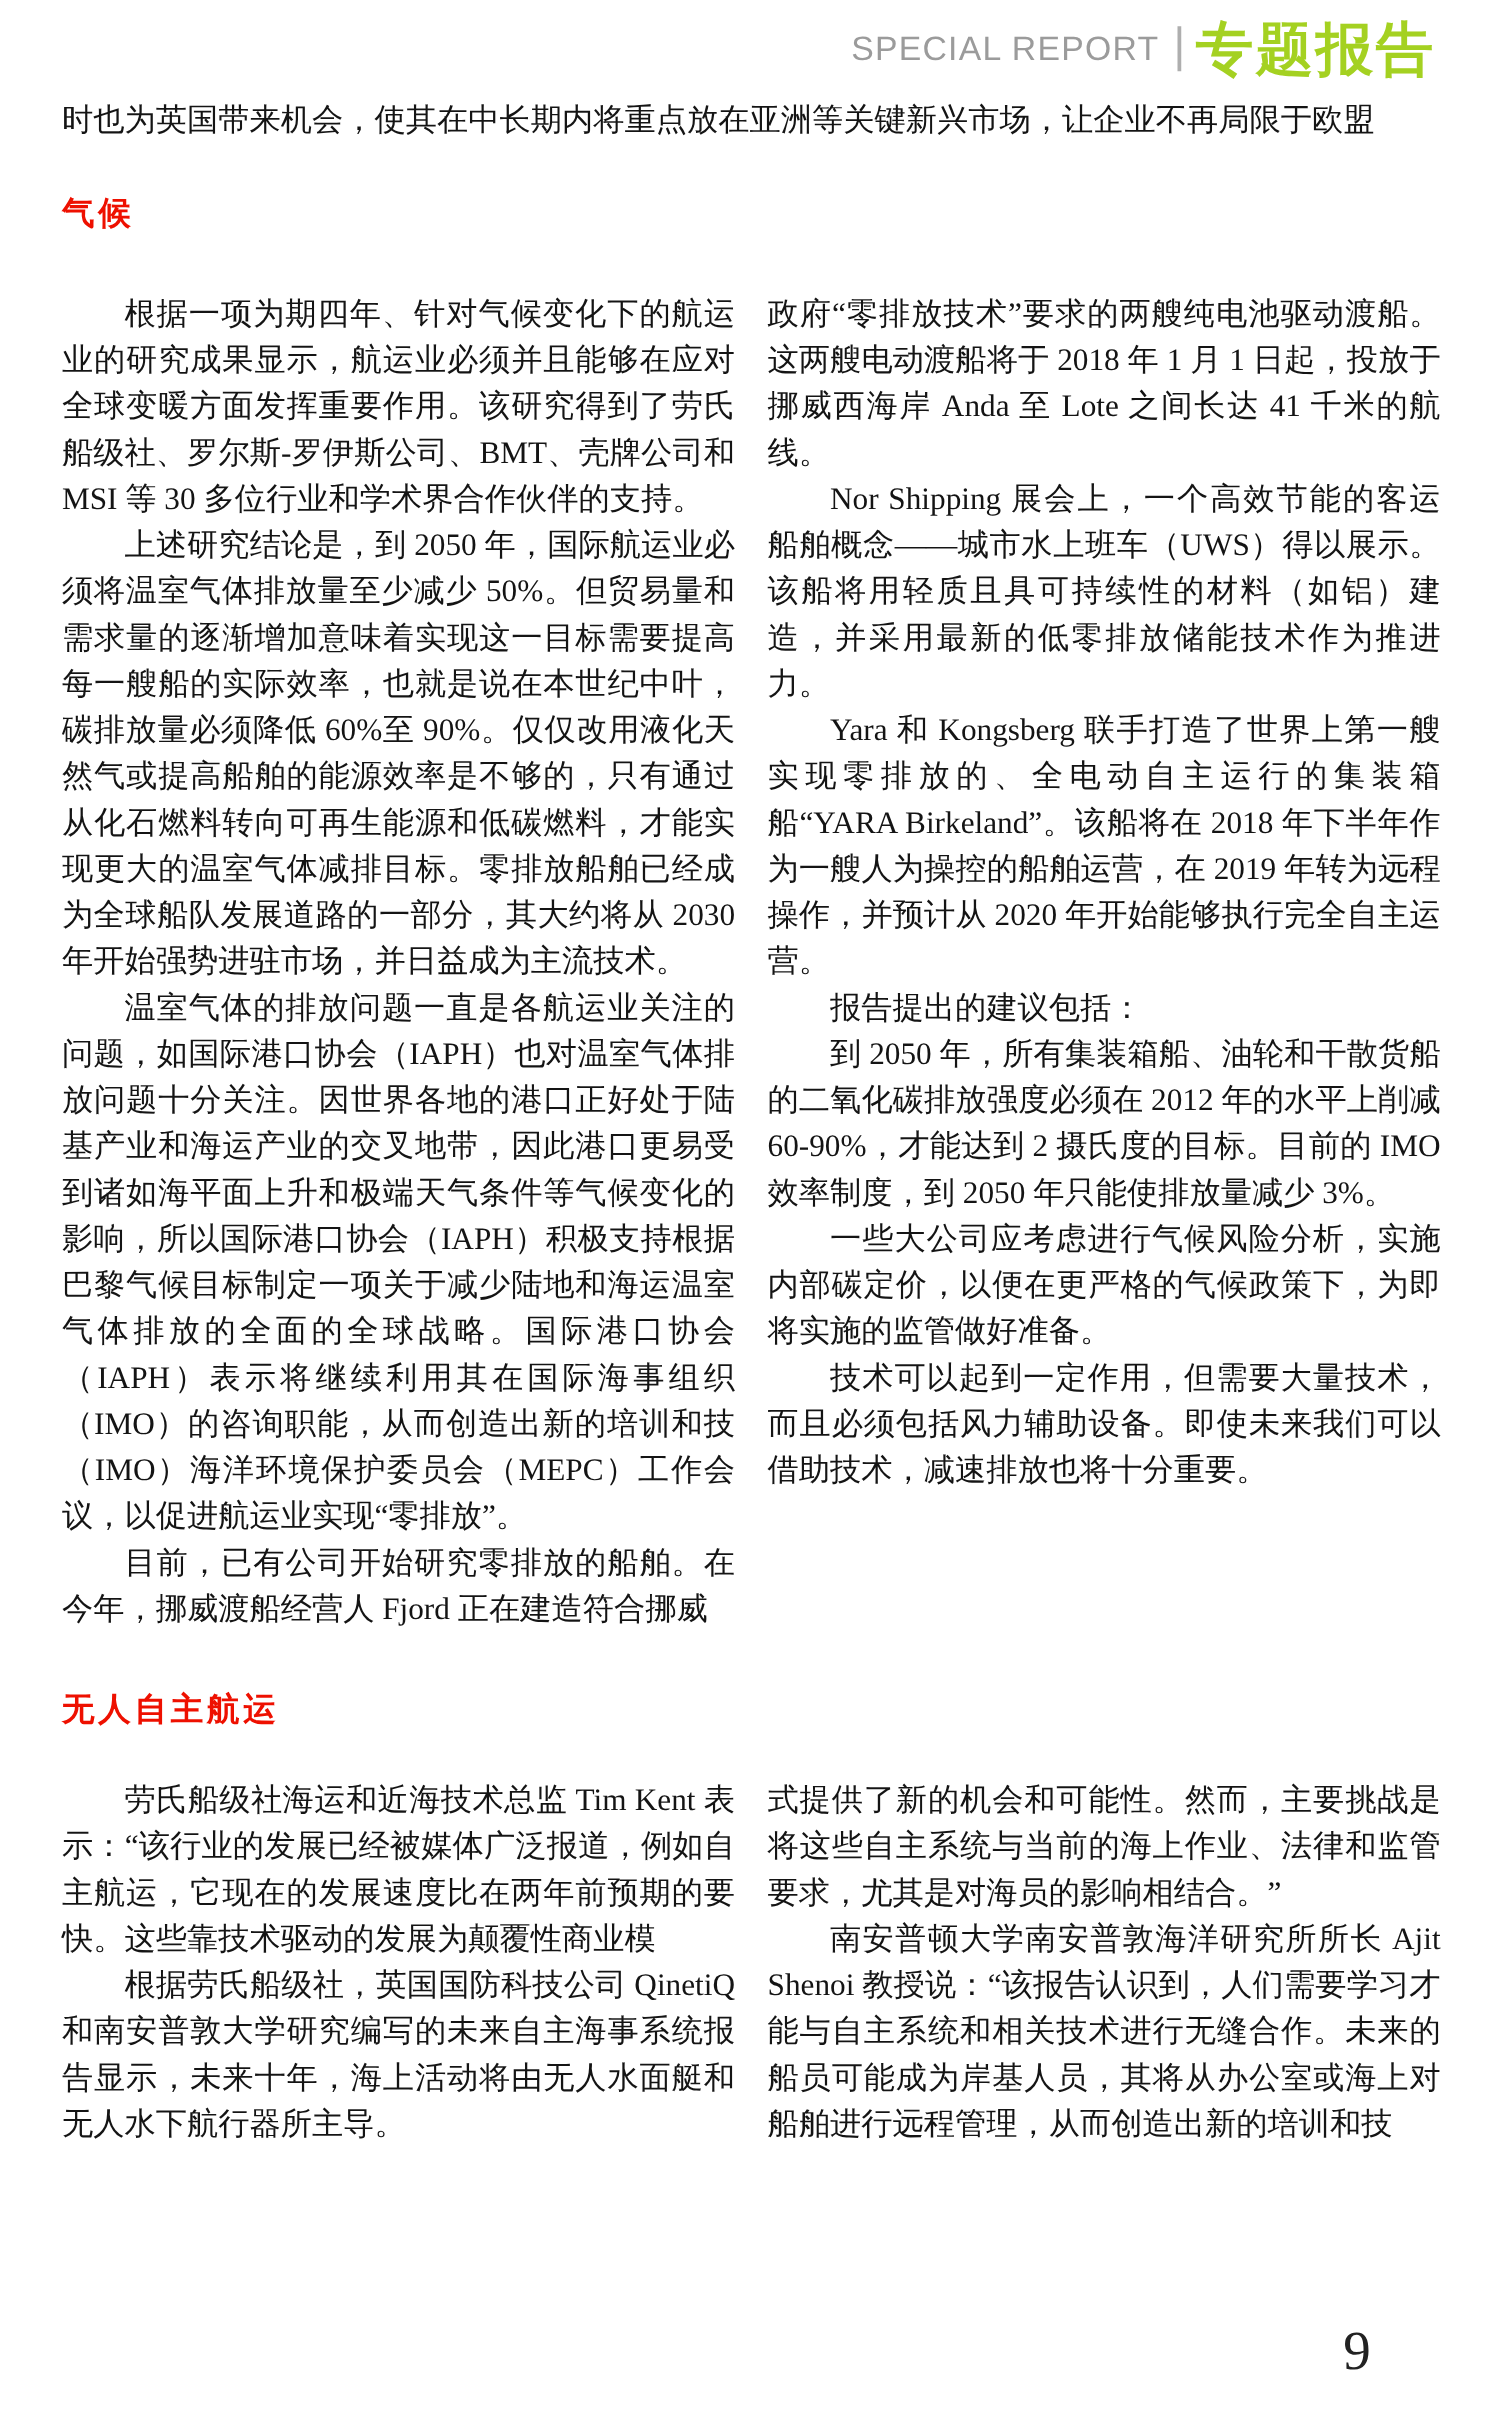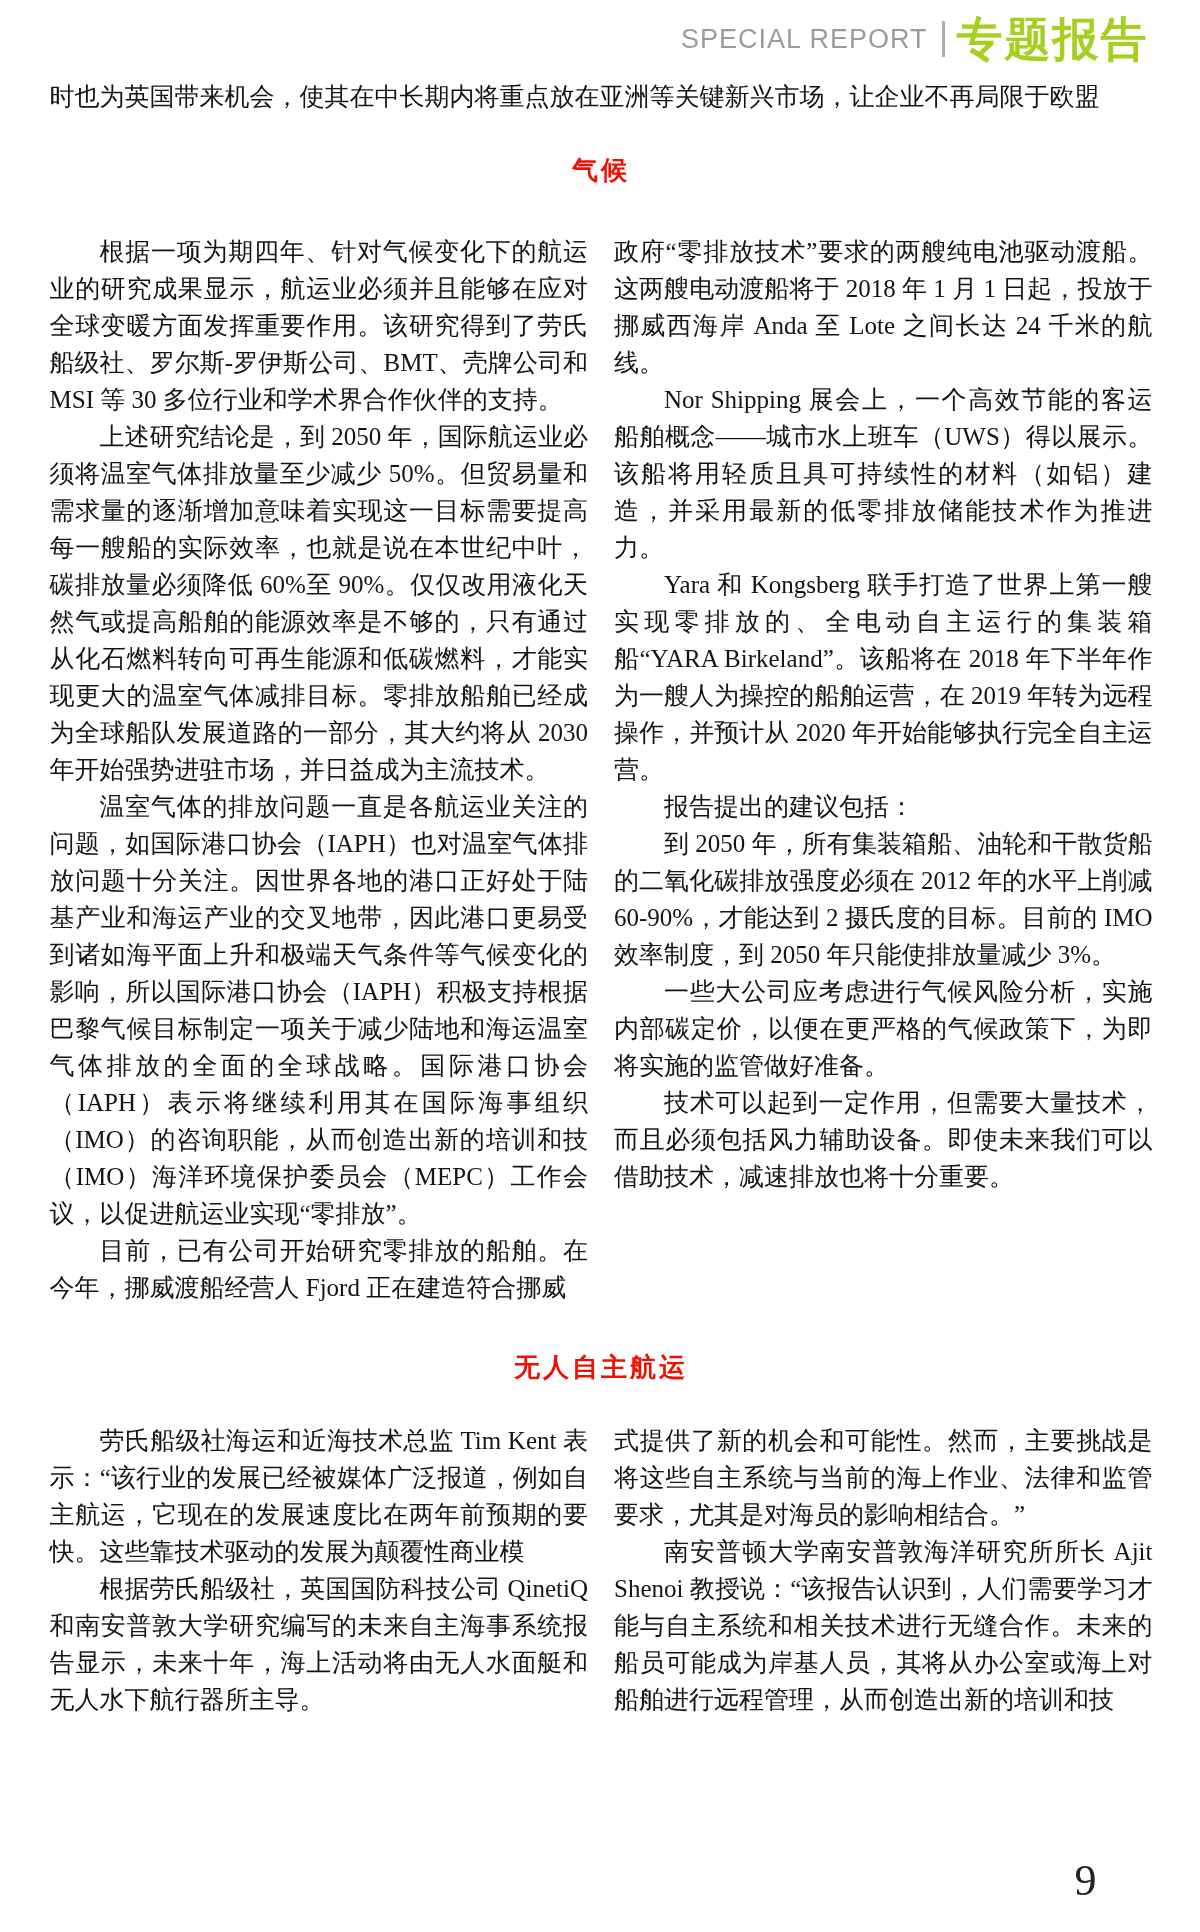--- a/index.html
+++ b/index.html
@@ -53,21 +53,21 @@
     flex:1;
     font-size:25px;
     line-height:37px;
     text-align:justify;
     text-justify:inter-ideograph;
   }
   .col p { margin:0; text-indent:2em; }
   .col p.no-indent { text-indent:0; }
   
   .section-title {
-    text-align:center;
+    text-align:left;
     color:#ee1000;
     font-weight:bold;
     font-size:26px;
     line-height:28px;
     letter-spacing:3px;
   }
   .intro-block   { margin-top:12px; }
   .title-climate { margin-top:42px; }
   .body-climate  { margin-top:48px; }
   .title-auto    { margin-top:48px; }
@@ -102,21 +102,21 @@
   <div class="section-title title-climate">气候</div>
 
   <div class="two-col body-climate">
     <div class="col">
       <p>根据一项为期四年、针对气候变化下的航运业的研究成果显示，航运业必须并且能够在应对全球变暖方面发挥重要作用。该研究得到了劳氏船级社、罗尔斯-罗伊斯公司、BMT、壳牌公司和 MSI 等 30 多位行业和学术界合作伙伴的支持。</p>
       <p>上述研究结论是，到 2050 年，国际航运业必须将温室气体排放量至少减少 50%。但贸易量和需求量的逐渐增加意味着实现这一目标需要提高每一艘船的实际效率，也就是说在本世纪中叶，碳排放量必须降低 60%至 90%。仅仅改用液化天然气或提高船舶的能源效率是不够的，只有通过从化石燃料转向可再生能源和低碳燃料，才能实现更大的温室气体减排目标。零排放船舶已经成为全球船队发展道路的一部分，其大约将从 2030 年开始强势进驻市场，并日益成为主流技术。</p>
       <p>温室气体的排放问题一直是各航运业关注的问题，如国际港口协会（IAPH）也对温室气体排放问题十分关注。因世界各地的港口正好处于陆基产业和海运产业的交叉地带，因此港口更易受到诸如海平面上升和极端天气条件等气候变化的影响，所以国际港口协会（IAPH）积极支持根据巴黎气候目标制定一项关于减少陆地和海运温室气体排放的全面的全球战略。国际港口协会（IAPH）表示将继续利用其在国际海事组织（IMO）的咨询职能，从而创造出新的培训和技（IMO）海洋环境保护委员会（MEPC）工作会议，以促进航运业实现“零排放”。</p>
       <p>目前，已有公司开始研究零排放的船舶。在今年，挪威渡船经营人 Fjord 正在建造符合挪威</p>
     </div>
     <div class="col">
-      <p class="no-indent">政府“零排放技术”要求的两艘纯电池驱动渡船。这两艘电动渡船将于 2018 年 1 月 1 日起，投放于挪威西海岸 Anda 至 Lote 之间长达 24 千米的航线。</p>
+      <p class="no-indent">政府“零排放技术”要求的两艘纯电池驱动渡船。这两艘电动渡船将于 2018 年 1 月 1 日起，投放于挪威西海岸 Anda 至 Lote 之间长达 41 千米的航线。</p>
       <p>Nor Shipping 展会上，一个高效节能的客运船舶概念——城市水上班车（UWS）得以展示。该船将用轻质且具可持续性的材料（如铝）建造，并采用最新的低零排放储能技术作为推进力。</p>
       <p>Yara 和 Kongsberg 联手打造了世界上第一艘实现零排放的、全电动自主运行的集装箱船“YARA Birkeland”。该船将在 2018 年下半年作为一艘人为操控的船舶运营，在 2019 年转为远程操作，并预计从 2020 年开始能够执行完全自主运营。</p>
       <p>报告提出的建议包括：</p>
       <p>到 2050 年，所有集装箱船、油轮和干散货船的二氧化碳排放强度必须在 2012 年的水平上削减 60-90%，才能达到 2 摄氏度的目标。目前的 IMO 效率制度，到 2050 年只能使排放量减少 3%。</p>
       <p>一些大公司应考虑进行气候风险分析，实施内部碳定价，以便在更严格的气候政策下，为即将实施的监管做好准备。</p>
       <p>技术可以起到一定作用，但需要大量技术，而且必须包括风力辅助设备。即使未来我们可以借助技术，减速排放也将十分重要。</p>
     </div>
   </div>
 
   <div class="section-title title-auto">无人自主航运</div>

